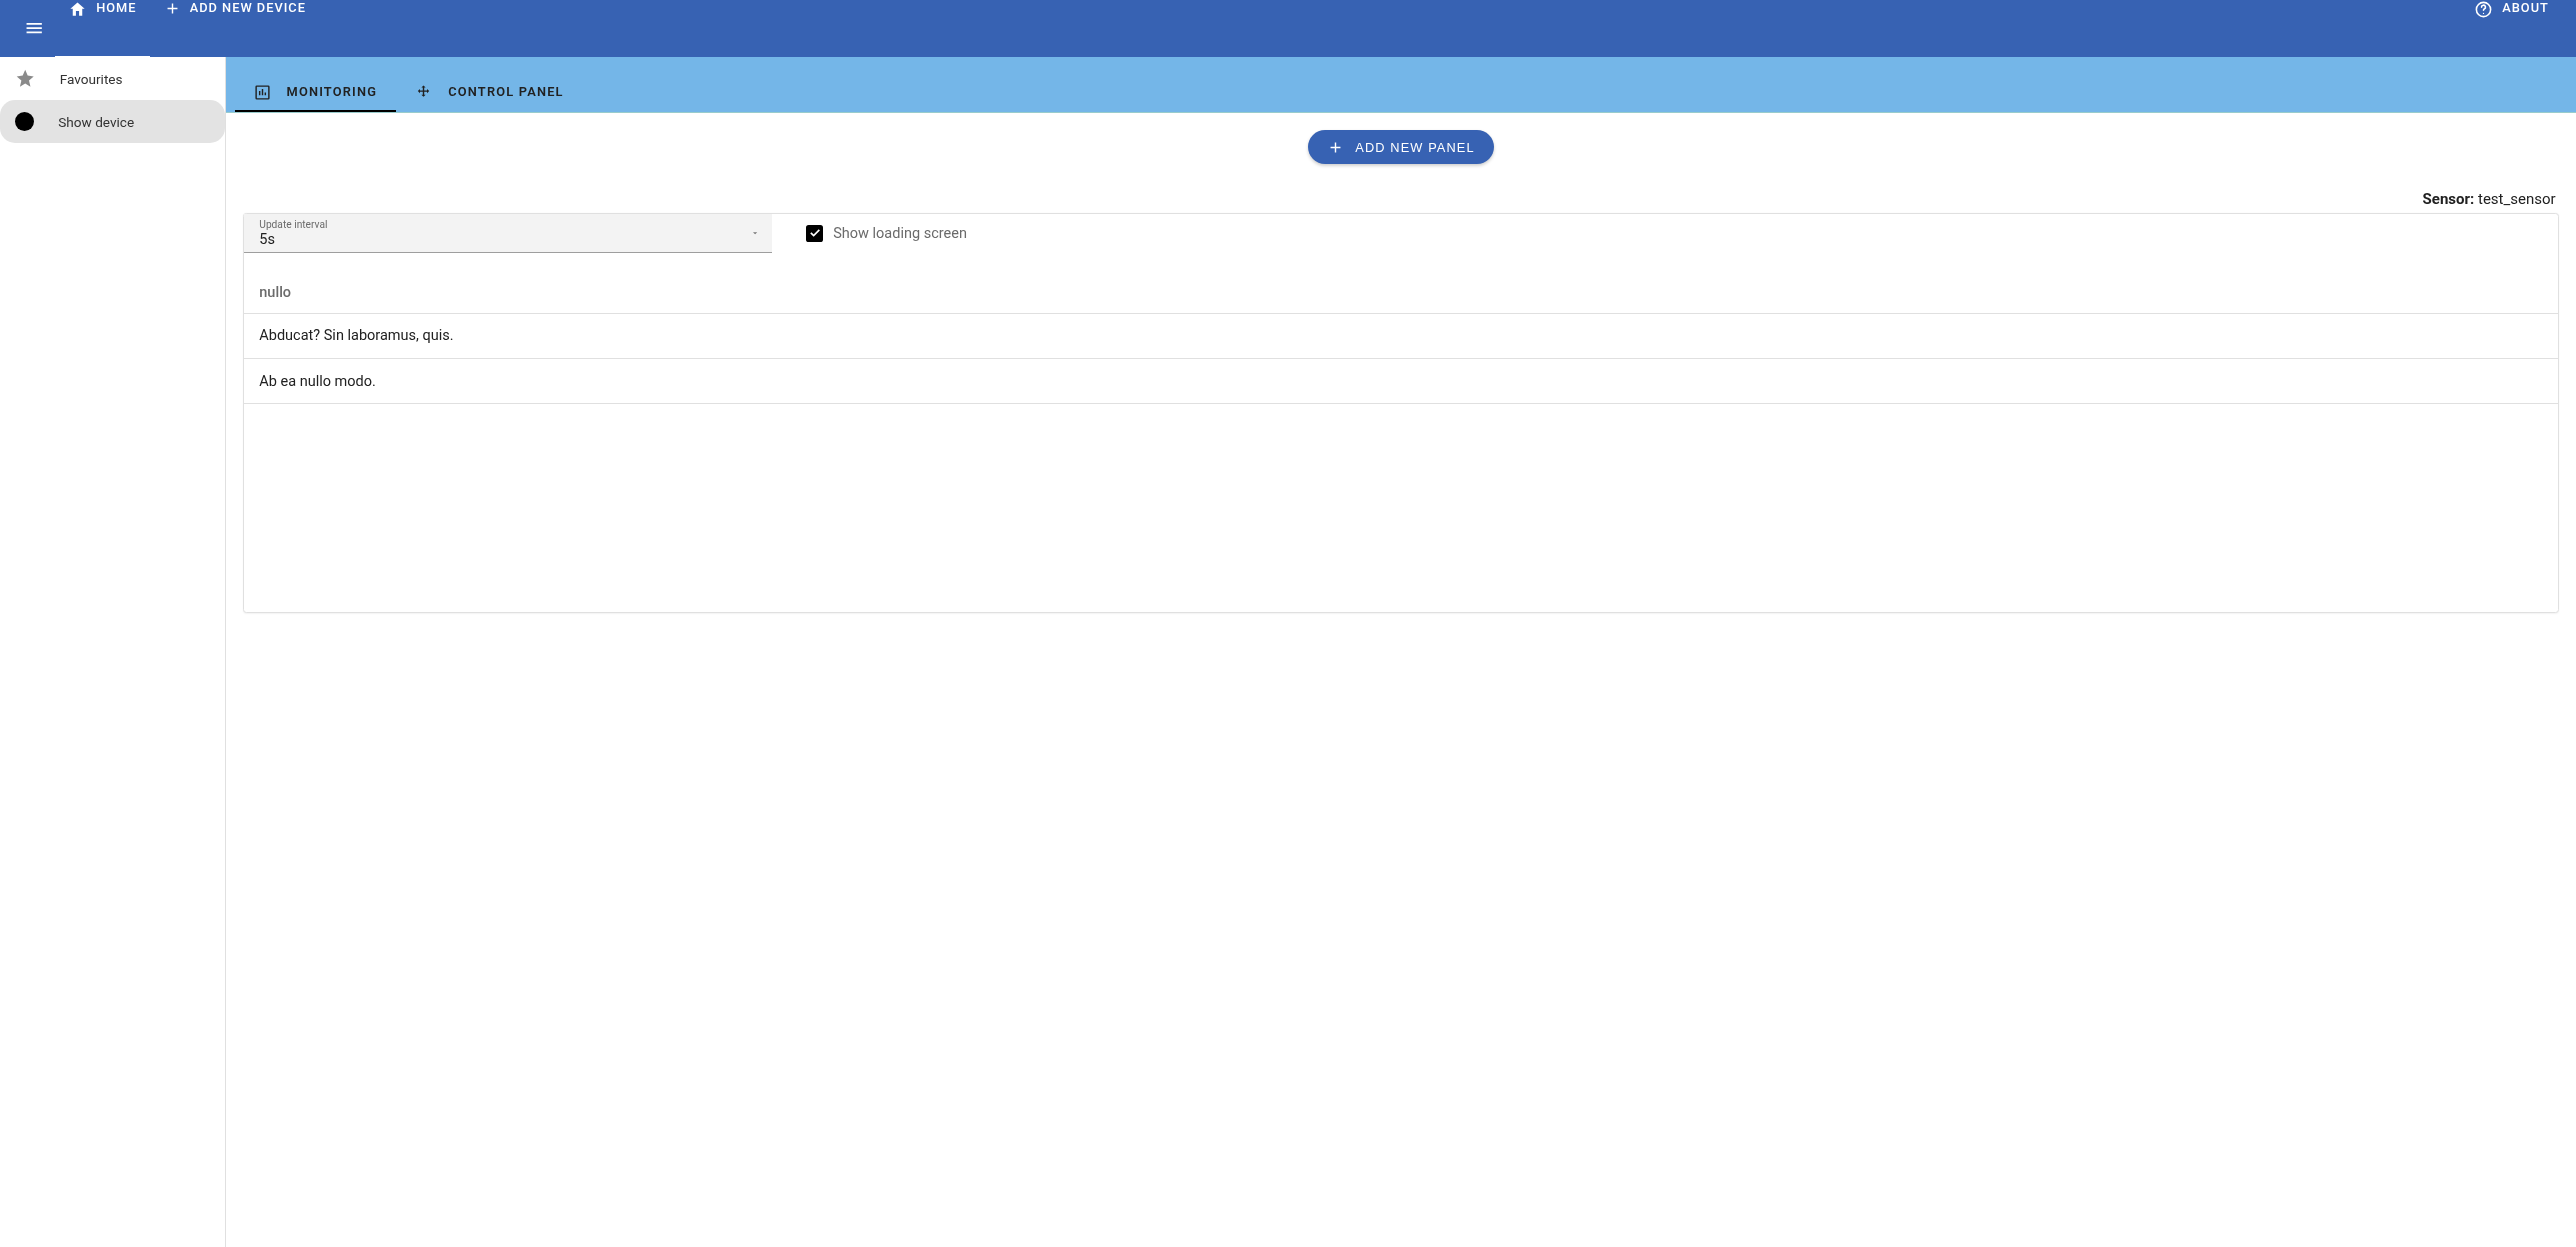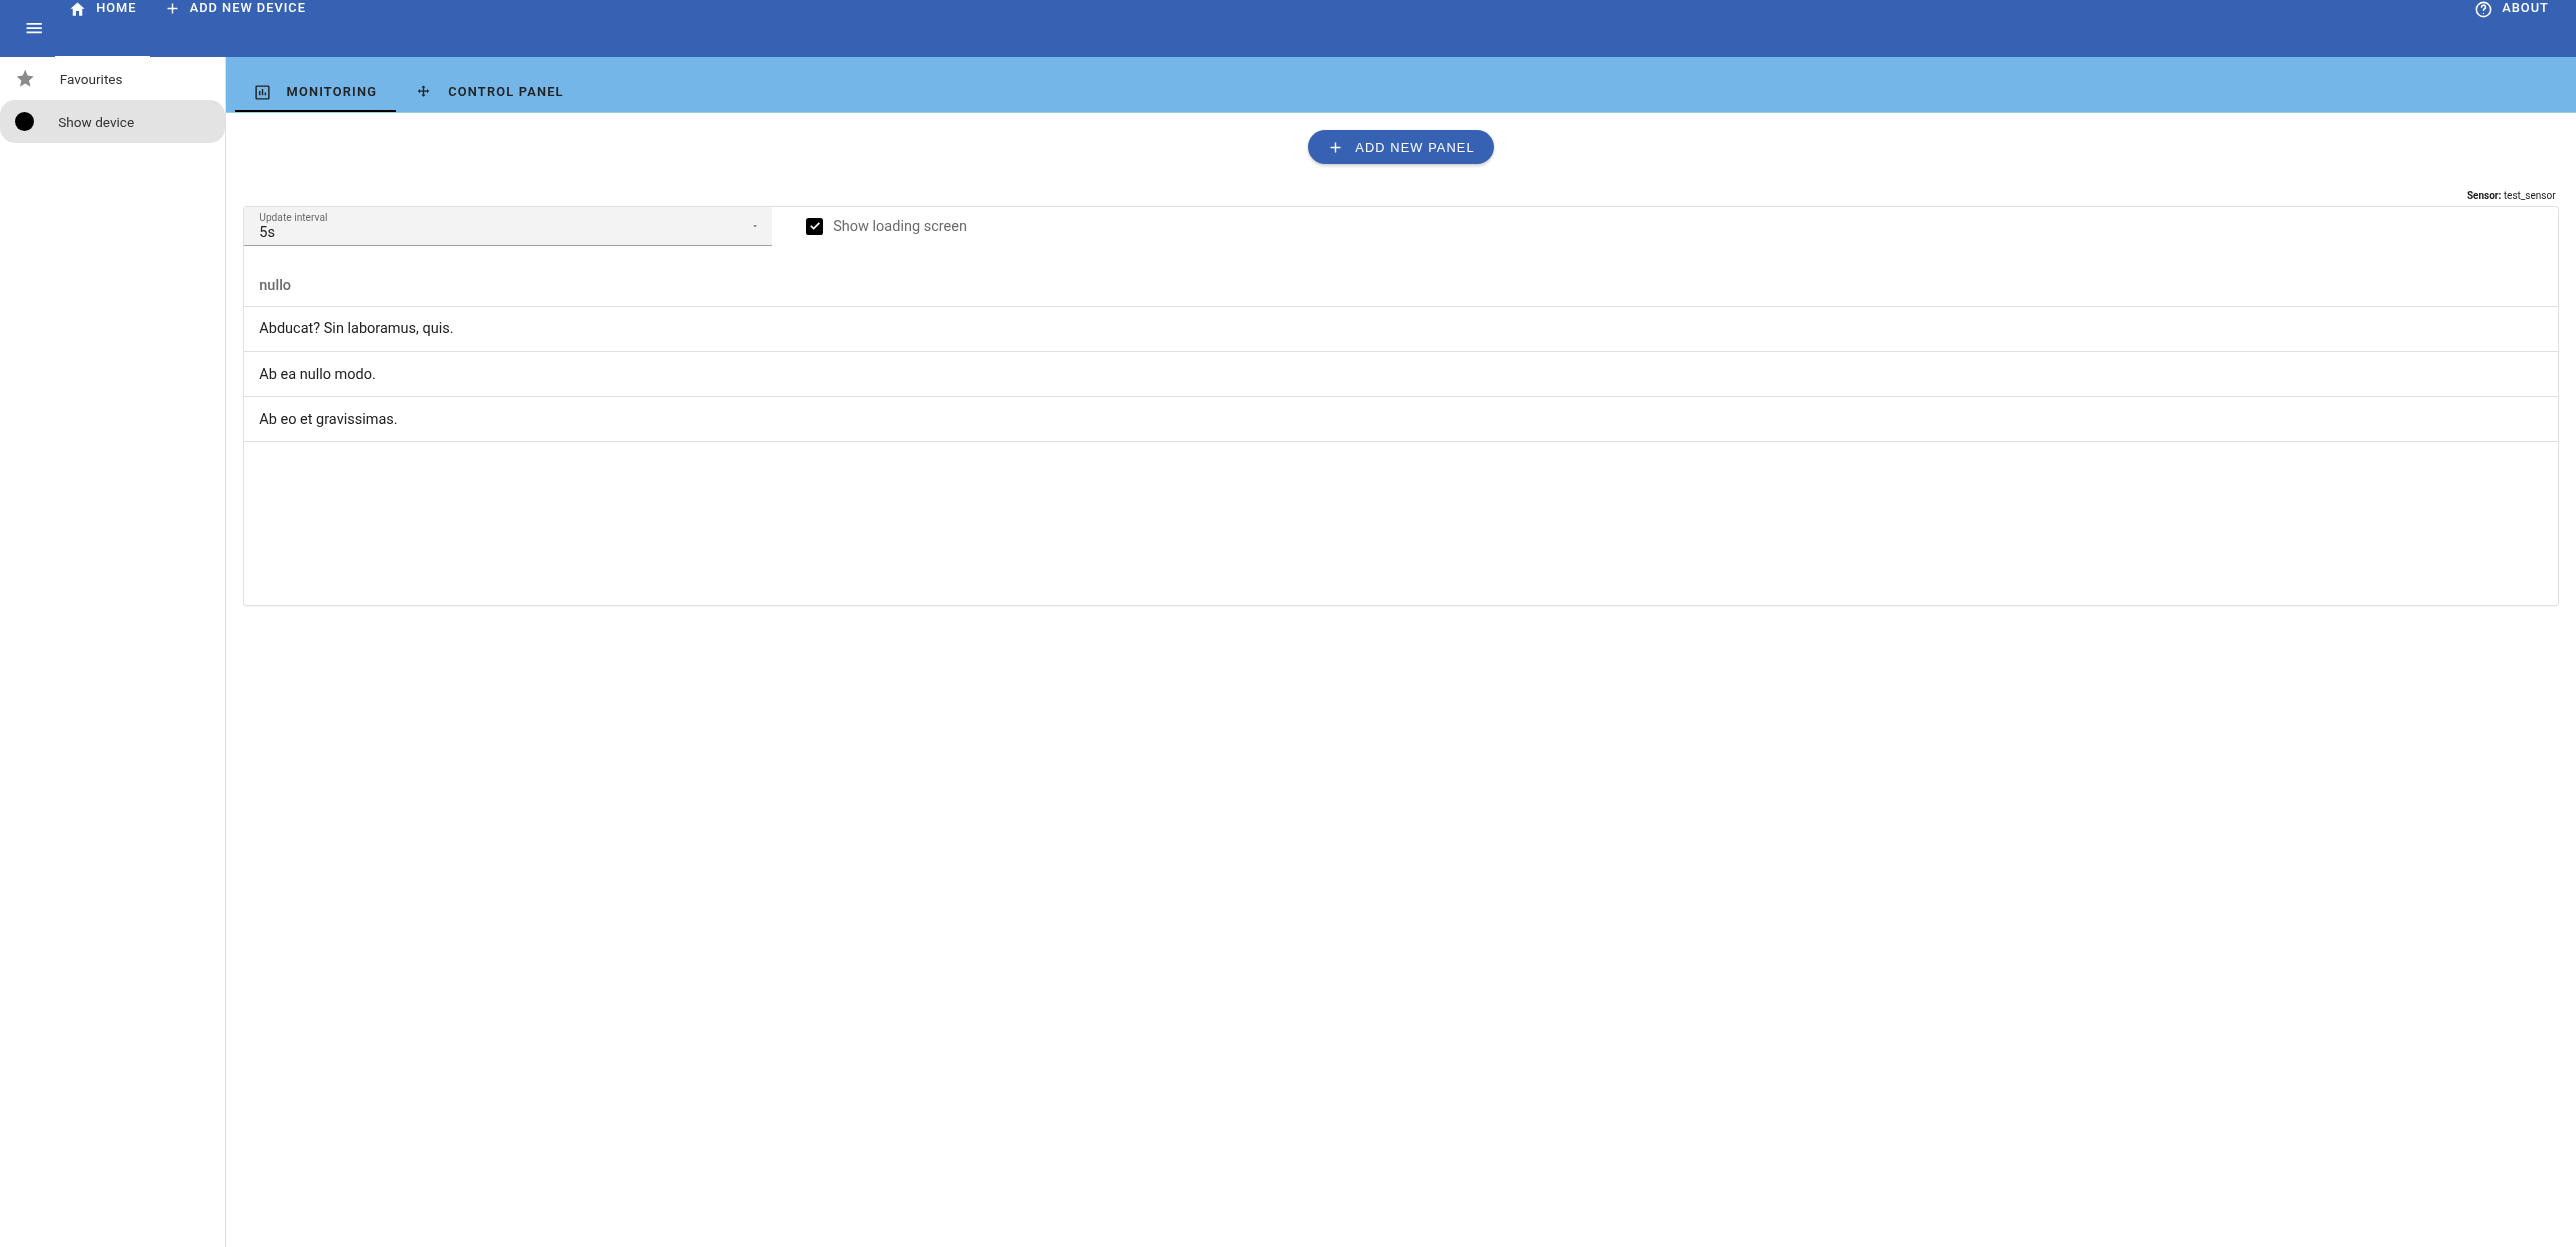--- a/index.html
+++ b/index.html
@@ -105,21 +105,21 @@
     font-size: 12.8px;
     font-weight: 500;
     letter-spacing: 1.1px;
     display: inline-flex; align-items: center; gap: 11px;
     cursor: pointer;
     text-transform: uppercase;
     box-shadow: 0 1.7px 3.4px rgba(0,0,0,.2);
   }
   .sensor-row {
     text-align: right;
-    font-size: 10px;
+    font-size: 15px;
     margin-bottom: 5.1px;
     padding-right: 3.4px;
   }
   .sensor-row .lbl { font-weight: 700; }
   .panel {
     border: 0.9px solid #e0e0e0;
     border-radius: 3.4px;
     background: #fff;
     min-height: 400px;
     box-shadow: 0 0.9px 1.7px rgba(0,0,0,.05);
@@ -262,19 +262,18 @@
                 </svg>
             </span>
             <span class="checkbox-label">Show loading screen</span>
           </label>
         </div>
 
         <div class="table">
           <div class="table-header">nullo</div>
           <div class="table-row">Abducat? Sin laboramus, quis.</div>
           <div class="table-row">Ab ea nullo modo.</div>
-          <div class="table-row">Ab eo et gravissimas.</div>
         </div>
       </div>
     </div>
   </div>
 </div>
 
 
 </body></html>

